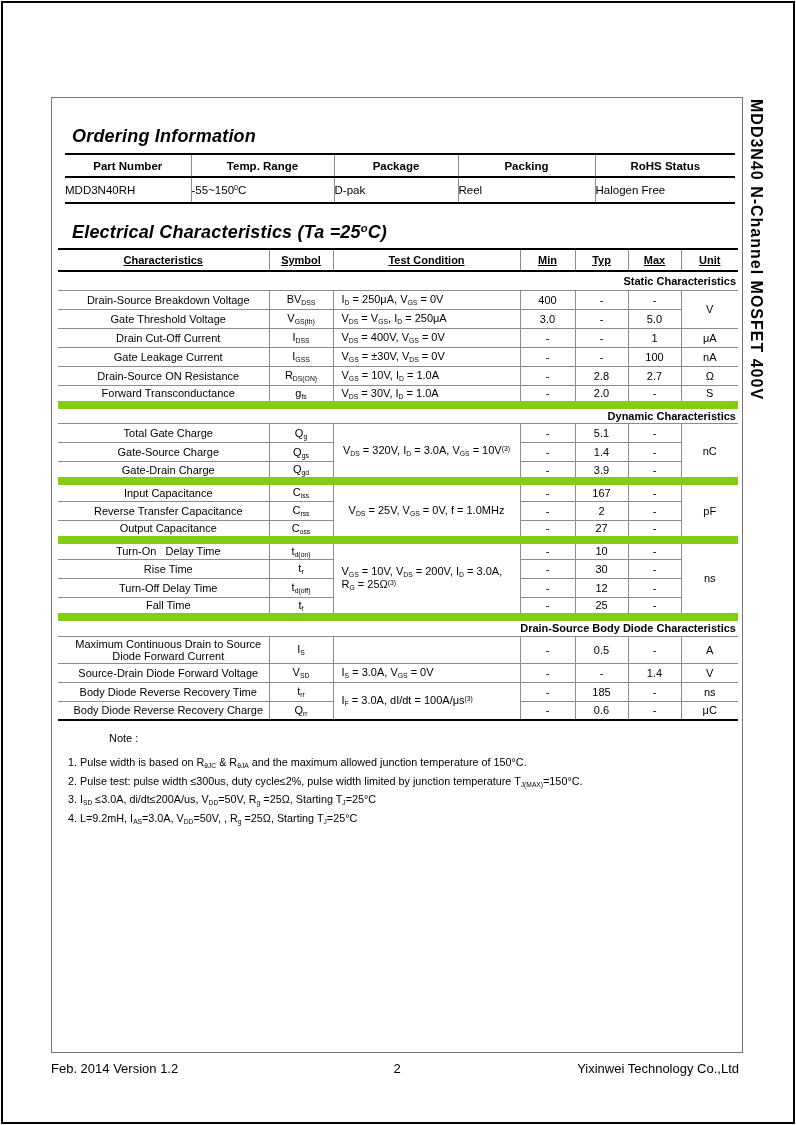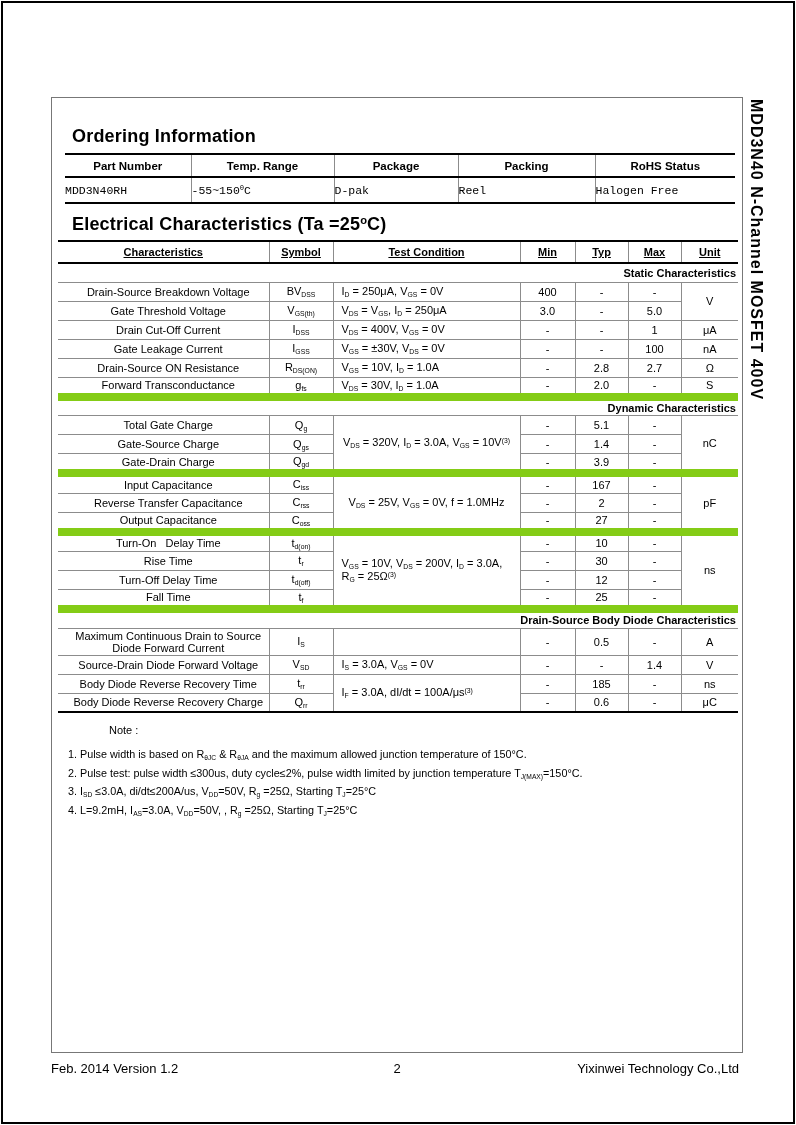--- a/index.html
+++ b/index.html
@@ -14,33 +14,33 @@
     position:absolute; left:51px; top:97px; width:692px; height:956px;
     border:1px solid #777; background:#fff;
   }
 
   .side-title {
     position:absolute; left:747px; top:99px;
     writing-mode:vertical-rl; text-orientation:mixed;
     font-weight:bold; font-size:16px; letter-spacing:1px; white-space:nowrap;
   }
 
-  .sec-heading { font-size:18px; font-weight:bold; letter-spacing:0.2px; }
+  .sec-heading { font-size:18px; font-weight:bold; letter-spacing:0.2px;font-style:italic; }
   .heading-ordering { margin:28px 0 0 20px; }
-  .heading-elec { margin:10px 0 0 20px; }
+  .heading-elec { margin:18px 0 0 20px; }
 
   table { border-collapse:collapse; table-layout:fixed; }
 
   
   .ord { width:670px; margin:6px 0 0 13px; font-size:11.5px;
          border-top:2px solid #000; border-bottom:2px solid #000; }
   .ord th, .ord td { border-left:1px solid #8c8c8c; border-right:1px solid #8c8c8c;
                      vertical-align:middle; }
   .ord th { height:23px; border-bottom:2px solid #000; font-weight:bold; }
-  .ord td { height:26px;font-family:Liberation Mono, monospace; }
+  .ord td { height:26px; }
   .ord .first { border-left:none; }
   .ord .last  { border-right:none; }
 
   
   .elec { width:680px; margin:5px 0 0 6px; font-size:11px;
           border-top:2px solid #000; border-bottom:2px solid #000; }
   .elec th, .elec td { border:1px solid #8c8c8c; text-align:center;
                        vertical-align:middle; padding:1px 2px; }
   .elec th { height:22px; border-bottom:2px solid #000; font-weight:bold;text-decoration:underline; }
   .elec td { height:19px; }

